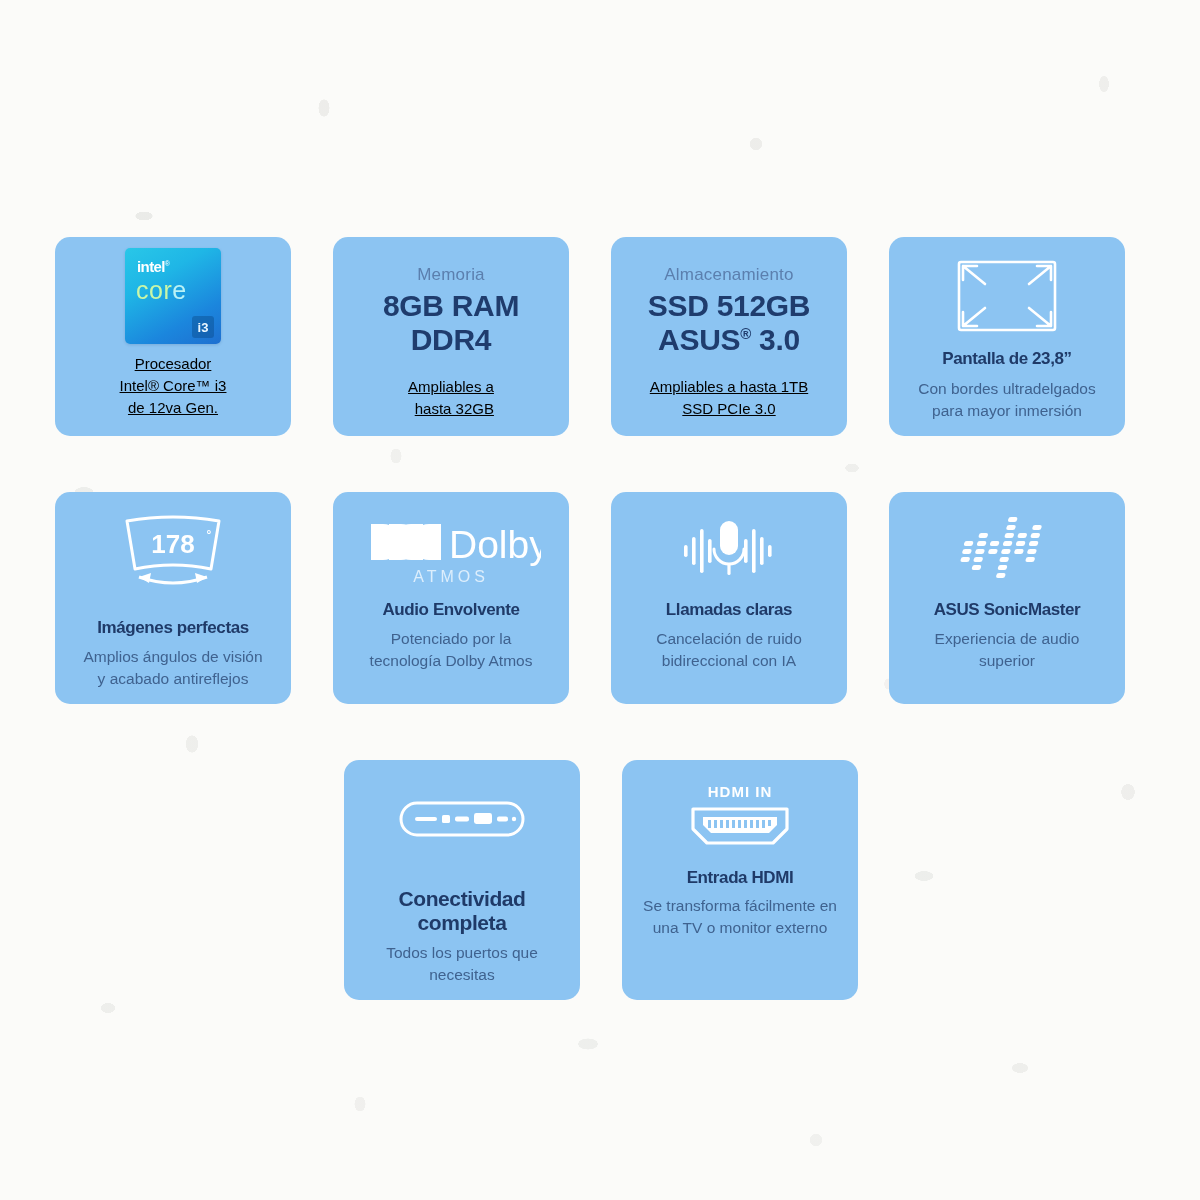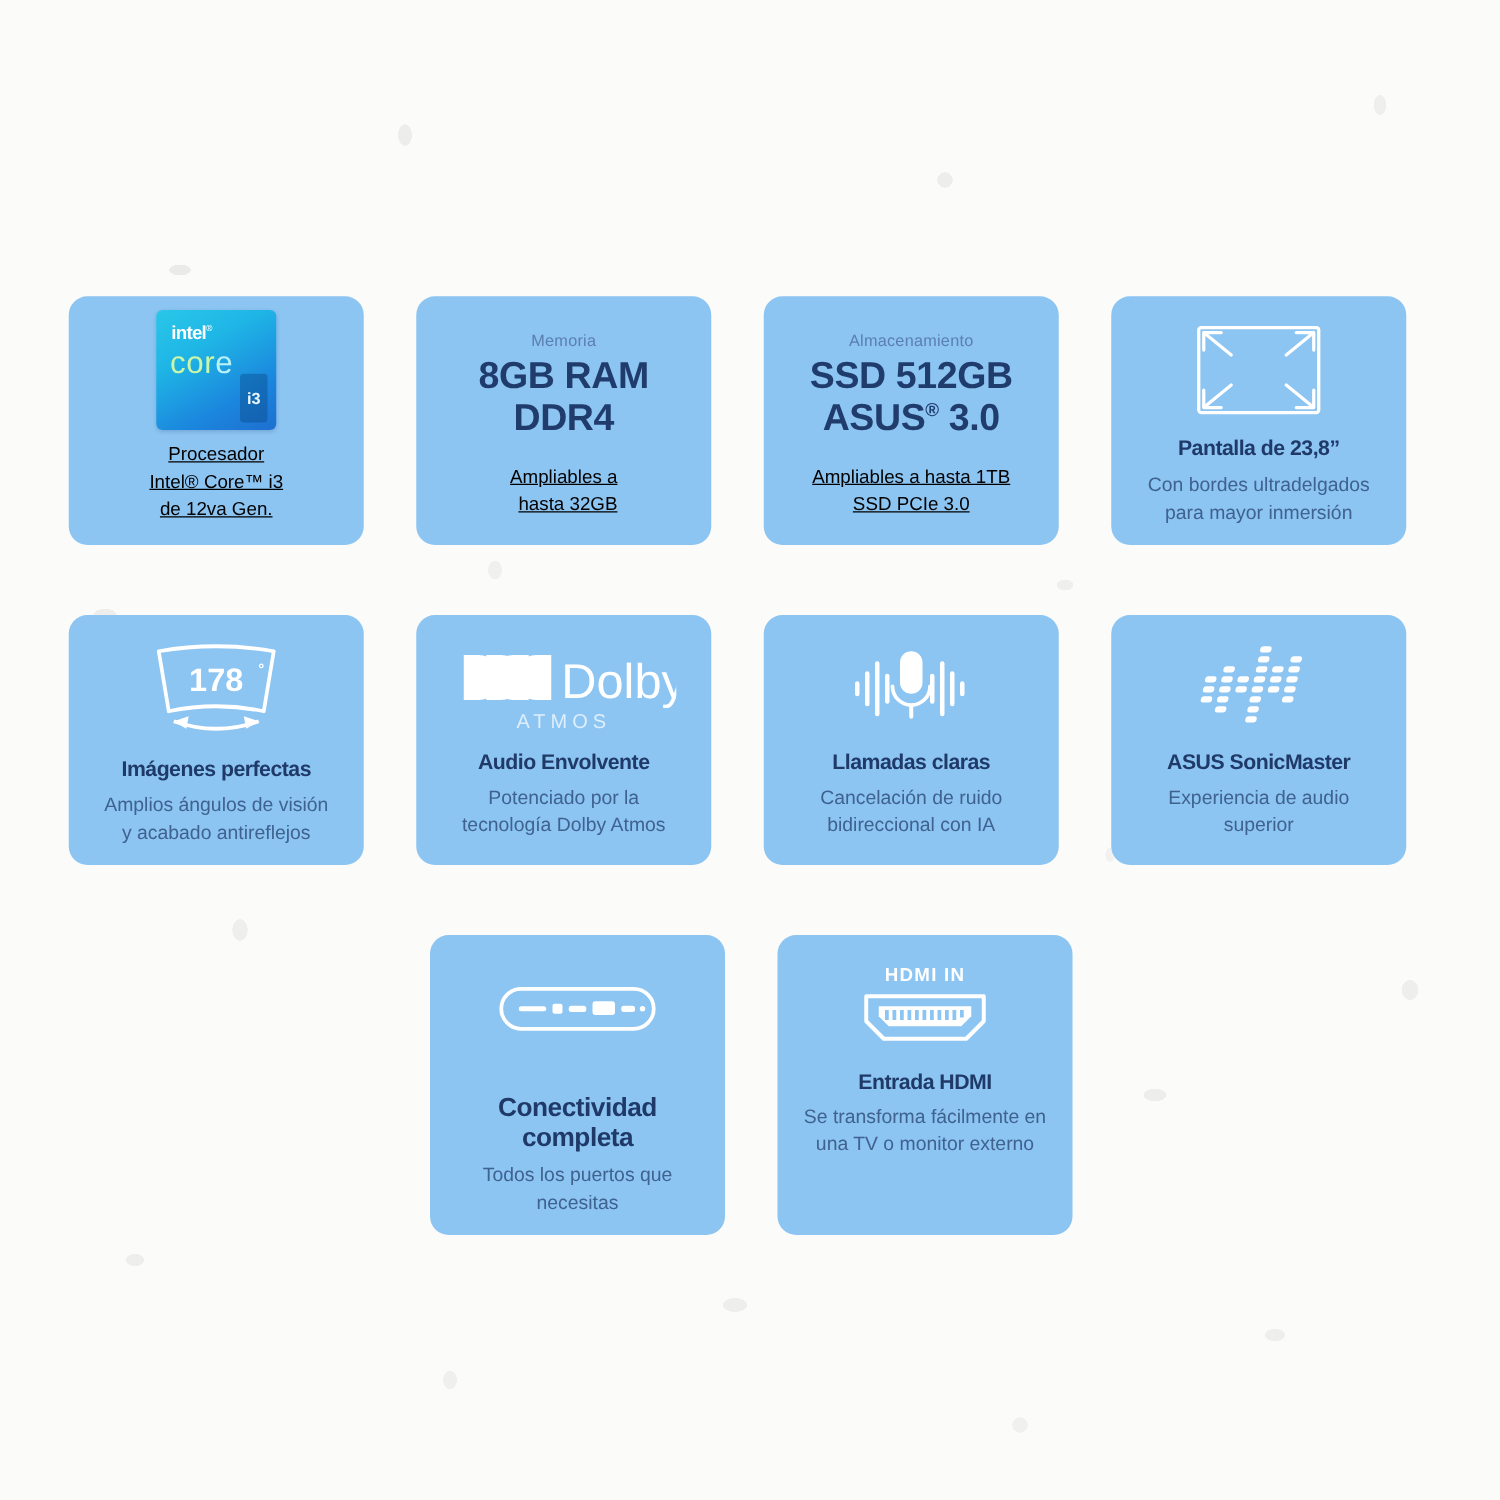--- a/index.html
+++ b/index.html
@@ -63,21 +63,21 @@
   }
 
   .icon-wrap{
     height:86px;
     display:flex;align-items:center;justify-content:center;
     margin-bottom:4px;
   }
 
   .eyebrow{
     color:#5b7fae;
-    font-size:13px;
+    font-size:17px;
     letter-spacing:.2px;
     margin:2px 0 4px;
   }
   .big{
     color:#1f3c6d;
     font-size:30px;
     font-weight:700;
     line-height:1.12;
     letter-spacing:-.3px;
   }
@@ -119,21 +119,21 @@
   }
   .intel-word .reg{font-size:7px;vertical-align:super;font-weight:400;}
   .intel-core{
     position:absolute;left:11px;top:30px;
     color:#c9f7a8;font-size:25px;font-weight:400;letter-spacing:.5px;
     line-height:1;
   }
   .intel-core .e{color:#b9f2f6;}
   .intel-i3{
     position:absolute;right:7px;bottom:6px;
-    width:22px;height:39px;border-radius:3px;
+    width:22px;height:22px;border-radius:3px;
     background:rgba(8,70,130,.40);
     color:#eaf7ff;font-size:13px;font-weight:700;
     display:flex;align-items:center;justify-content:center;
   }
 
   svg{display:block;}
 </style>
 </head>
 <body>
 
@@ -212,21 +212,21 @@
       <div class="icon-wrap">
         <svg width="112" height="80" viewBox="0 0 112 80">
           <path d="M10 10 Q56 2 102 10 L94 58 Q56 50 18 58 Z" fill="none" stroke="#ffffff" stroke-width="3" stroke-linejoin="round"></path>
           <text x="56" y="42" font-family="Liberation Sans, sans-serif" font-size="26" font-weight="700" fill="#ffffff" text-anchor="middle">178</text>
           <text x="92" y="28" font-family="Liberation Sans, sans-serif" font-size="12" font-weight="700" fill="#ffffff" text-anchor="middle">°</text>
           <path d="M22 66 Q56 78 90 66" fill="none" stroke="#ffffff" stroke-width="3"></path>
           <path d="M22 66 L34 62 L32 72 Z" fill="#ffffff"></path>
           <path d="M90 66 L78 62 L80 72 Z" fill="#ffffff"></path>
         </svg>
       </div>
-      <div class="title" style="margin-top:8px;">Imágenes perfectas</div>
+      <div class="title" style="margin-top:20px;">Imágenes perfectas</div>
       <div class="sub">
         <div>Amplios ángulos de visión</div>
         <div>y acabado antireflejos</div>
       </div>
     </div>
 
     <div class="card">
       <div class="icon-wrap">
         <svg width="180" height="74" viewBox="0 0 180 74">
           <path d="M10 10 L22 10 A18 18 0 0 1 22 46 L10 46 Z" fill="#ffffff"></path>

